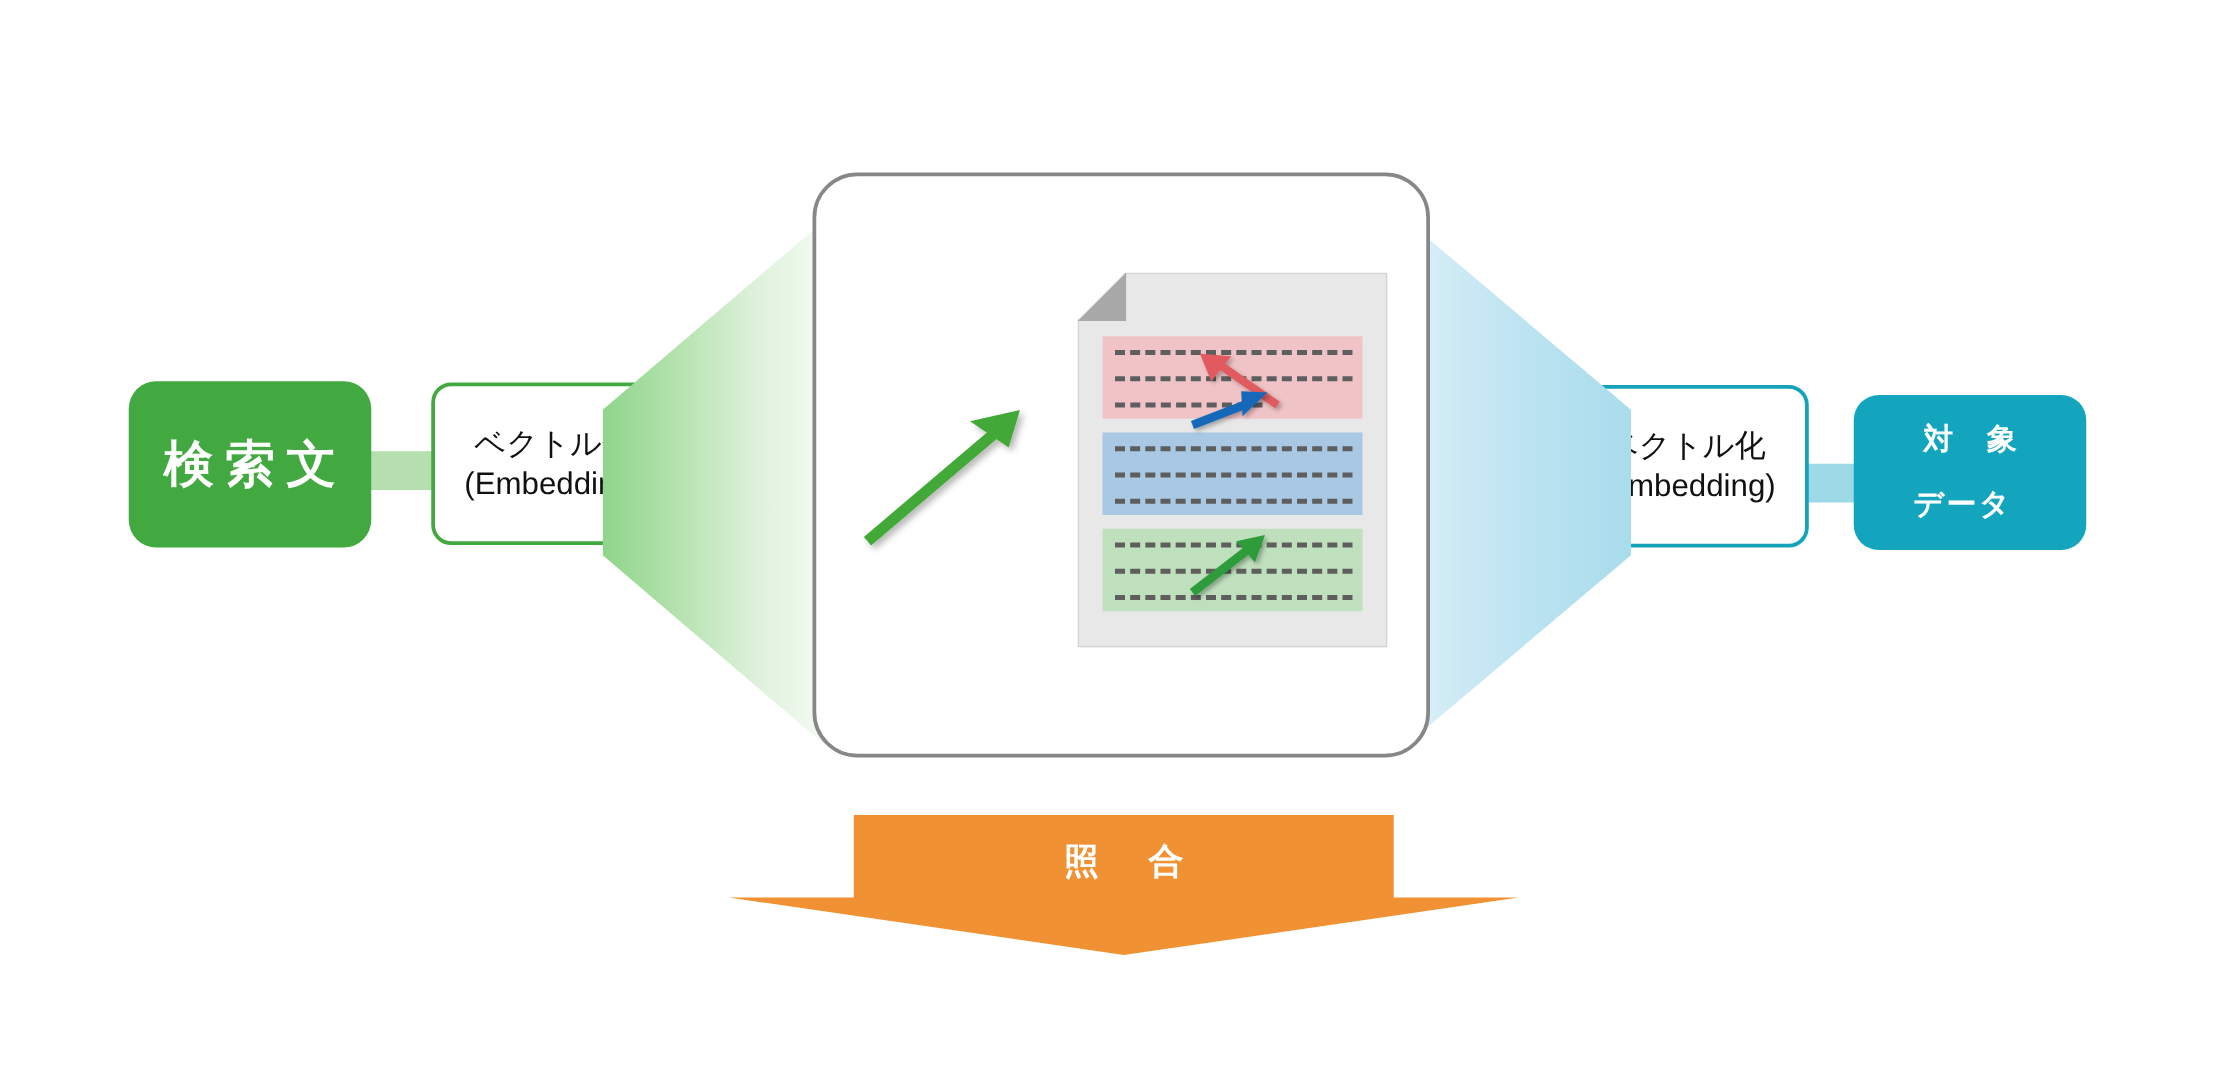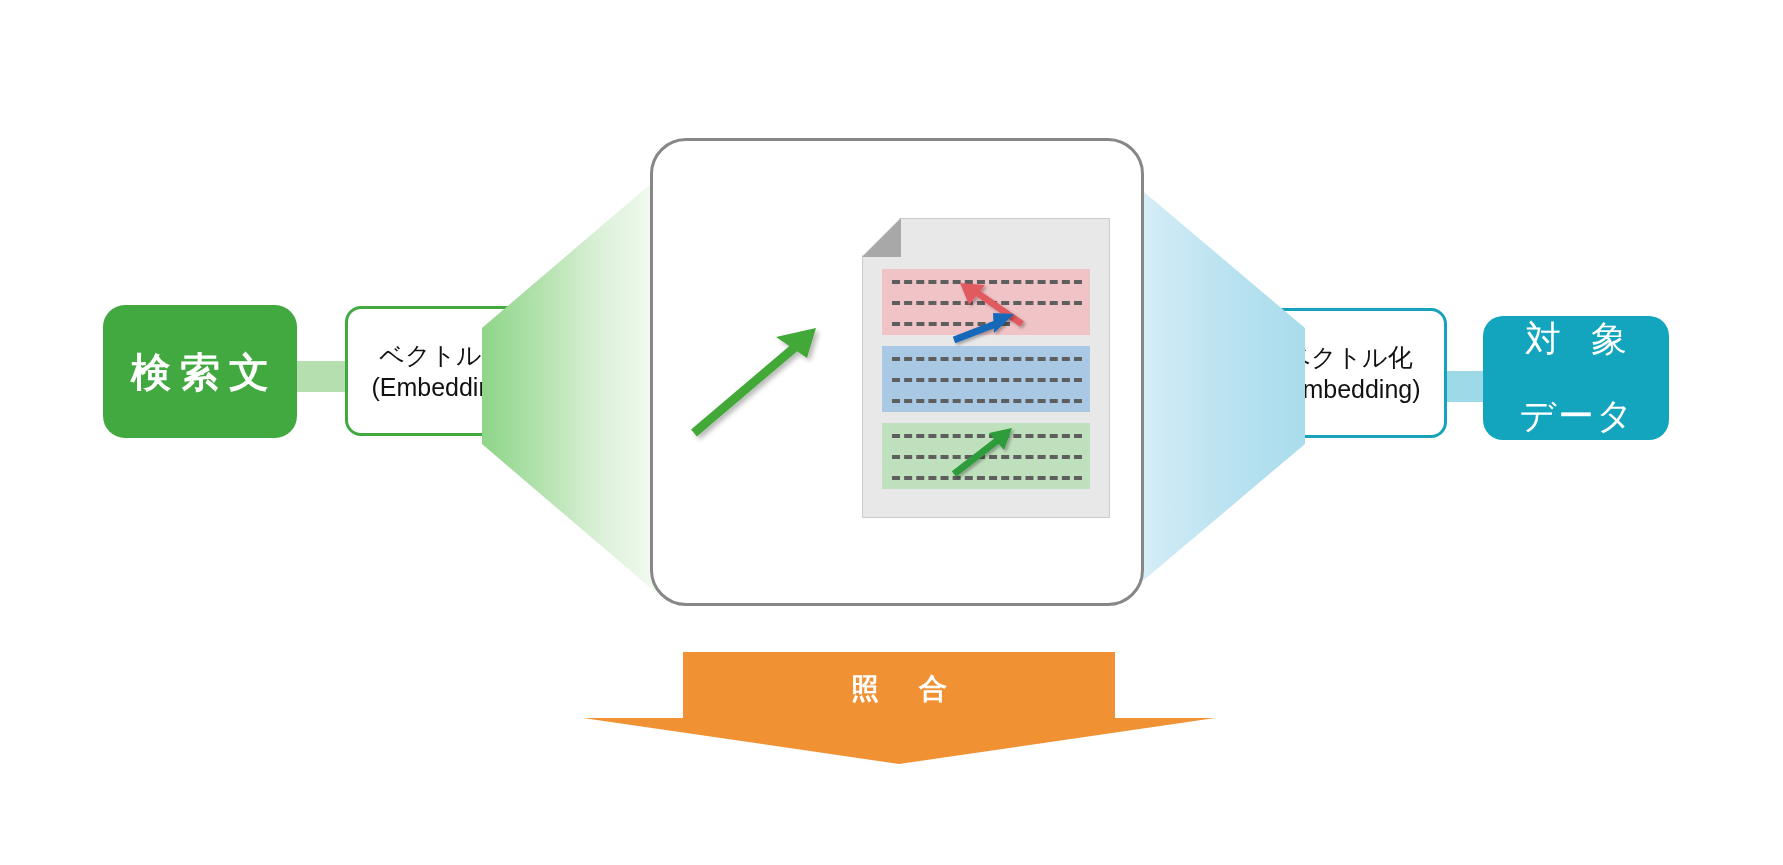--- a/index.html
+++ b/index.html
@@ -52,24 +52,23 @@
     width: 186px; height: 124px;
     background: #13a5bd;
     border-radius: 20px;
     display: flex;
     align-items: center;
     justify-content: center;
     box-sizing: border-box;
   }
   .chip-target .chip-label {
     color: #ffffff;
-    font-size: 36px;
-    font-weight: normal;
+    font-size: 24px;
+    font-weight: bold;
     line-height: 1.08;
-    text-align: center;
     white-space: pre-line;
   }
   .chip-target .chip-label .r1 { letter-spacing: 10px; text-indent: 10px; display:block; }
   .chip-target .chip-label .r2 { letter-spacing: 2px;  text-indent: 2px;  display:block; }
 
   
   .connector-left {
     left: 290px; top: 361px;
     width: 60px; height: 31px;
     background: #b5dfae;

